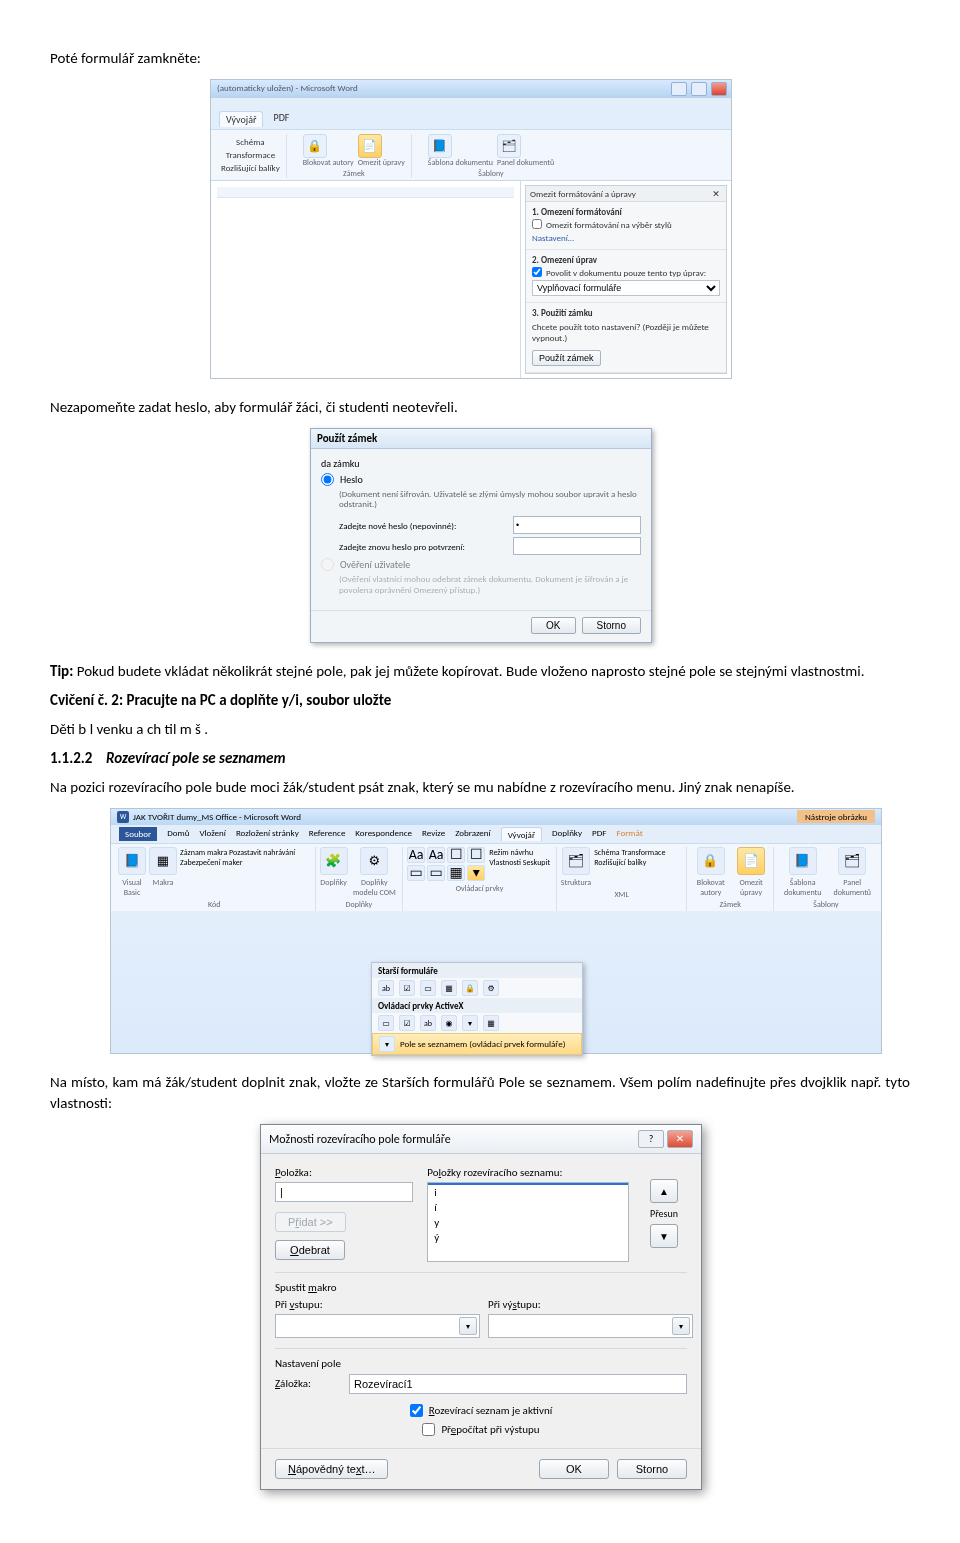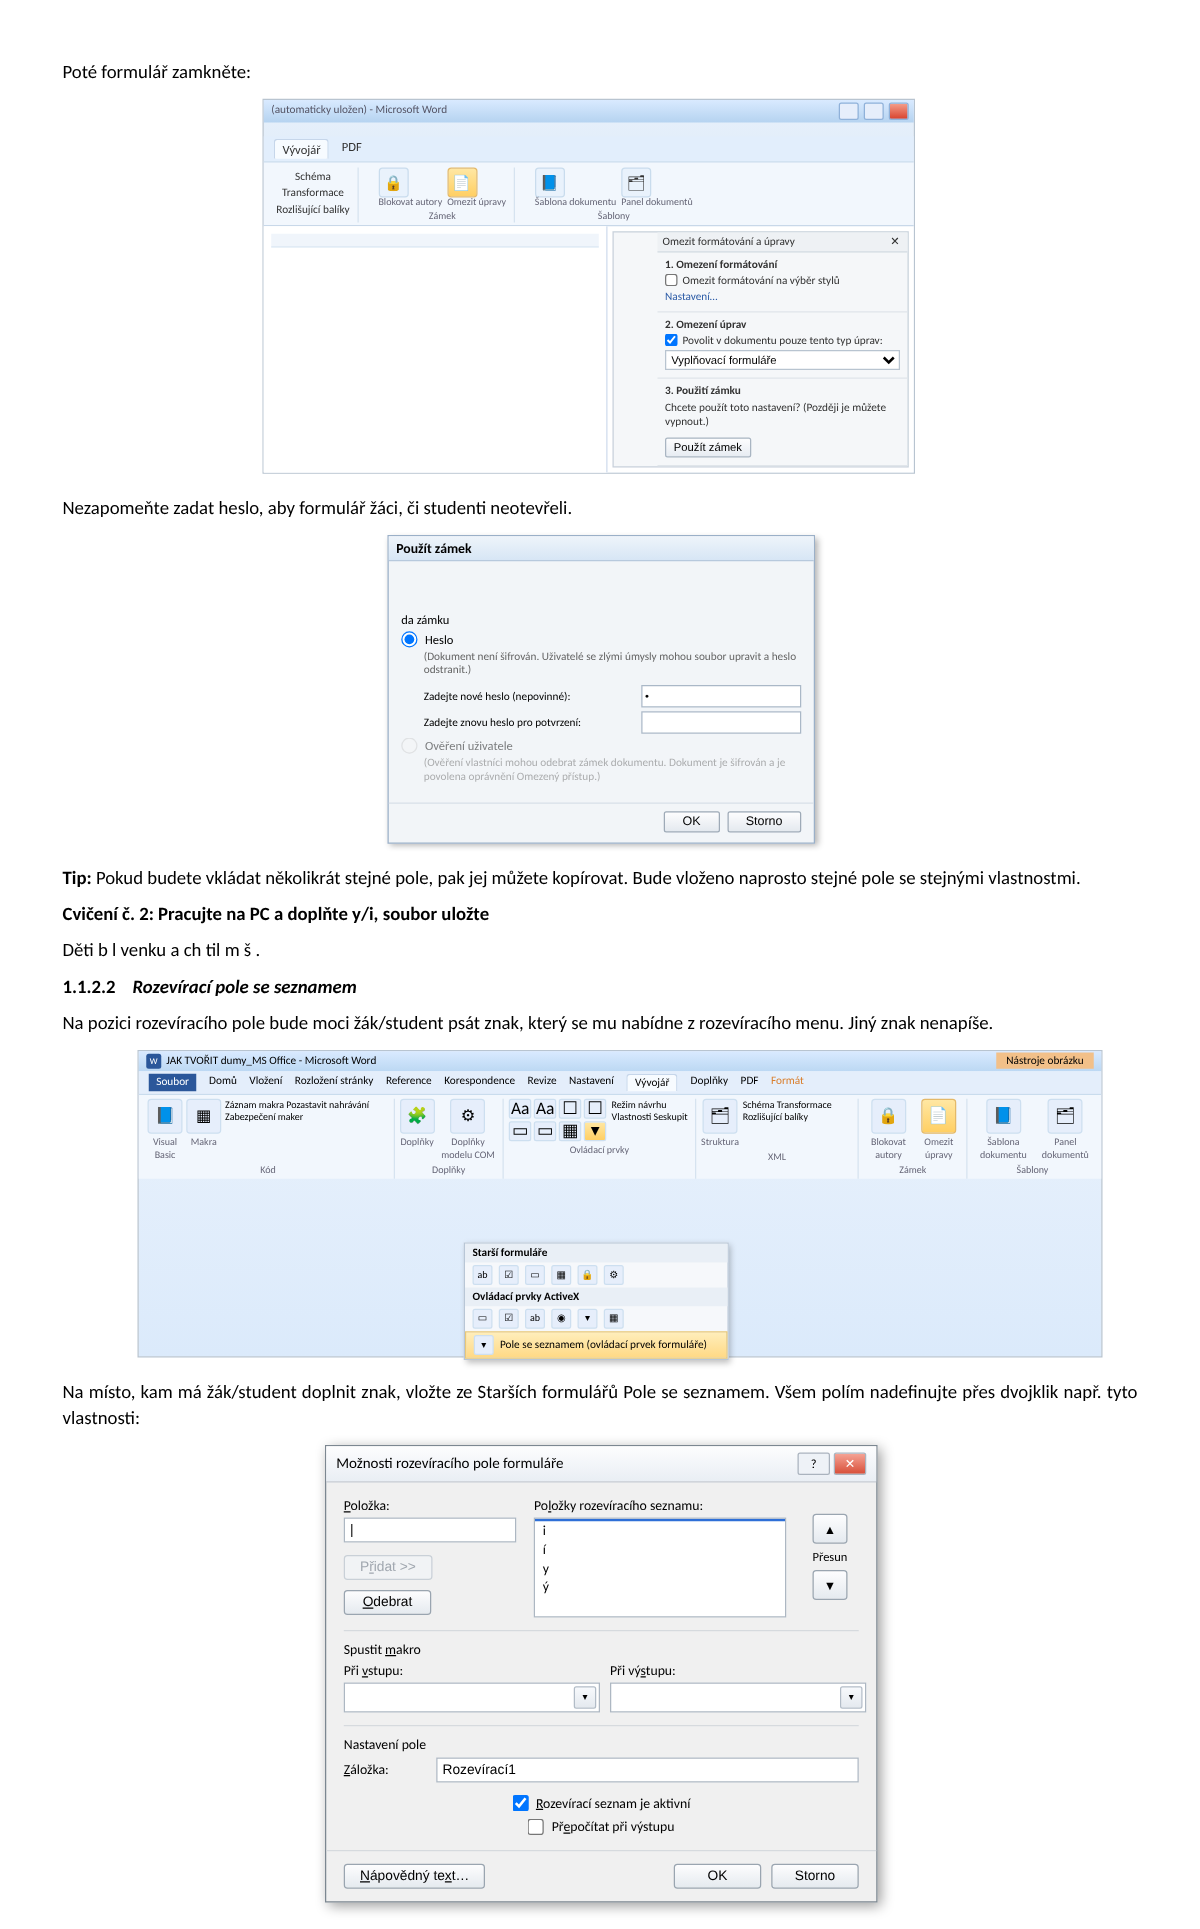--- a/index.html
+++ b/index.html
@@ -40,40 +40,40 @@
   .shot1 .rib-group:last-child{border:none;}
   .shot1 .rib-icons { display:flex; gap:4px; margin-bottom:2px;}
   .shot1 .rib-ico { width:22px; height:22px; background:#e9f2fc; border:1px solid #c9dced; border-radius:3px; display:flex; align-items:center; justify-content:center; font-size:12px;}
   .shot1 .rib-ico.highlight { background:linear-gradient(#ffe7a3,#ffcf63); border-color:#e4b968;}
   .shot1 .rib-lbl { font-size:8px; color:#667; line-height:1.1; display:block;}
   .shot1 .leftcol { display:flex; flex-direction:column; gap:2px; font-size:9px; padding:2px 0;}
   .shot1 .body { display:flex; background:#fff; border-top:1px solid #c8d8e9;}
   .shot1 .doc-area { flex:1; min-height:180px; background:#fff; border-right:1px solid #d0dced; padding:6px;}
   .shot1 .doc-area .ruler { height:10px; background:#f0f5fb; border-bottom:1px solid #dbe7f3; margin-bottom:6px;}
   .shot1 .pane {
-    width: 200px; background:#f5f7f9; border:1px solid #c9d2db; margin:4px; font-size:9px;padding-left:35px;
+    width: 200px; background:#f5f7f9; border:1px solid #c9d2db; margin:4px; font-size:9px;
   }
   .shot1 .pane .pane-head { background:#eef1f4; padding:2px 4px; display:flex; justify-content:space-between; font-size:9px; border-bottom:1px solid #d4dbe2;}
   .shot1 .pane .pane-head .x { width:12px; text-align:center; cursor:pointer;}
   .shot1 .pane .step { padding:4px 6px 6px 6px; border-bottom:1px solid #e0e5ea;}
   .shot1 .pane .step b { font-size:9px;}
   .shot1 .pane label { display:flex; align-items:flex-start; gap:4px; font-size:9px; margin:2px 0;}
   .shot1 .pane input[type=checkbox]{ width:10px; height:10px; margin:0;}
   .shot1 .pane a { color:#2f5ea8; text-decoration:none; font-size:9px;}
   .shot1 .pane select { width:100%; font-size:9px; border:1px solid #b8c4d0; background:#fff; height:16px;}
   .shot1 .pane .apply-btn { border:1px solid #a9b5c2; background:linear-gradient(#fdfdfe,#e7ecf2); font-size:9px; padding:2px 6px; border-radius:2px; margin-top:4px;}
 
   
   .shot2 {
     width: 340px; margin-left: 260px;
     border:1px solid #9bb0c8; background:#f2f5f8; font-size:10px;
     box-shadow:2px 2px 5px rgba(0,0,0,0.3);
   }
   .shot2 .dlg-title { background:linear-gradient(#eef4fa,#d7e6f5); padding:3px 6px; font-weight:bold; font-size:11px; border-bottom:1px solid #b7c9dd;}
-  .shot2 .dlg-body { padding:8px 10px;margin-top:32px;}
+  .shot2 .dlg-body { padding:8px 10px;}
   .shot2 .dlg-row { display:flex; align-items:center; gap:6px; margin:3px 0;}
   .shot2 .dlg-row input[type=radio]{margin:0;}
   .shot2 .desc { color:#666; font-size:9px; margin:2px 0 6px 18px; line-height:1.2;}
   .shot2 .field-row { display:flex; align-items:center; gap:4px; margin:3px 0 3px 18px;}
   .shot2 .field-row span{ min-width:170px; font-size:9px;}
   .shot2 .field-row input[type=password]{ flex:1; border:1px solid #aab8c7; height:14px; font-size:9px;}
   .shot2 .dlg-btns { display:flex; justify-content:flex-end; gap:6px; padding:6px 10px 8px 10px; border-top:1px solid #d8dfe7;}
   .shot2 .btn { border:1px solid #9eaab7; background:linear-gradient(#fdfdfe,#e4e9ef); font-size:10px; padding:2px 14px; border-radius:2px;}
 
   
@@ -291,21 +291,21 @@
       <span class="tool" style="background:#f2c089;padding:1px 8px;">Nástroje obrázku</span>
     </div>
     <div class="tabs">
       <span style="background:#2b579a;color:#fff;padding:1px 6px;">Soubor</span>
       <span>Domů</span>
       <span>Vložení</span>
       <span>Rozložení stránky</span>
       <span>Reference</span>
       <span>Korespondence</span>
       <span>Revize</span>
-      <span>Nastavení</span>
+      <span>Zobrazení</span>
       <span class="active">Vývojář</span>
       <span>Doplňky</span>
       <span>PDF</span>
       <span style="color:#d97f2e;">Formát</span>
     </div>
     <div class="ribbon">
       <div class="rg">
         <div style="display:flex;gap:3px;">
           <div style="text-align:center;">
               <div class="big-ico">📘</div>

